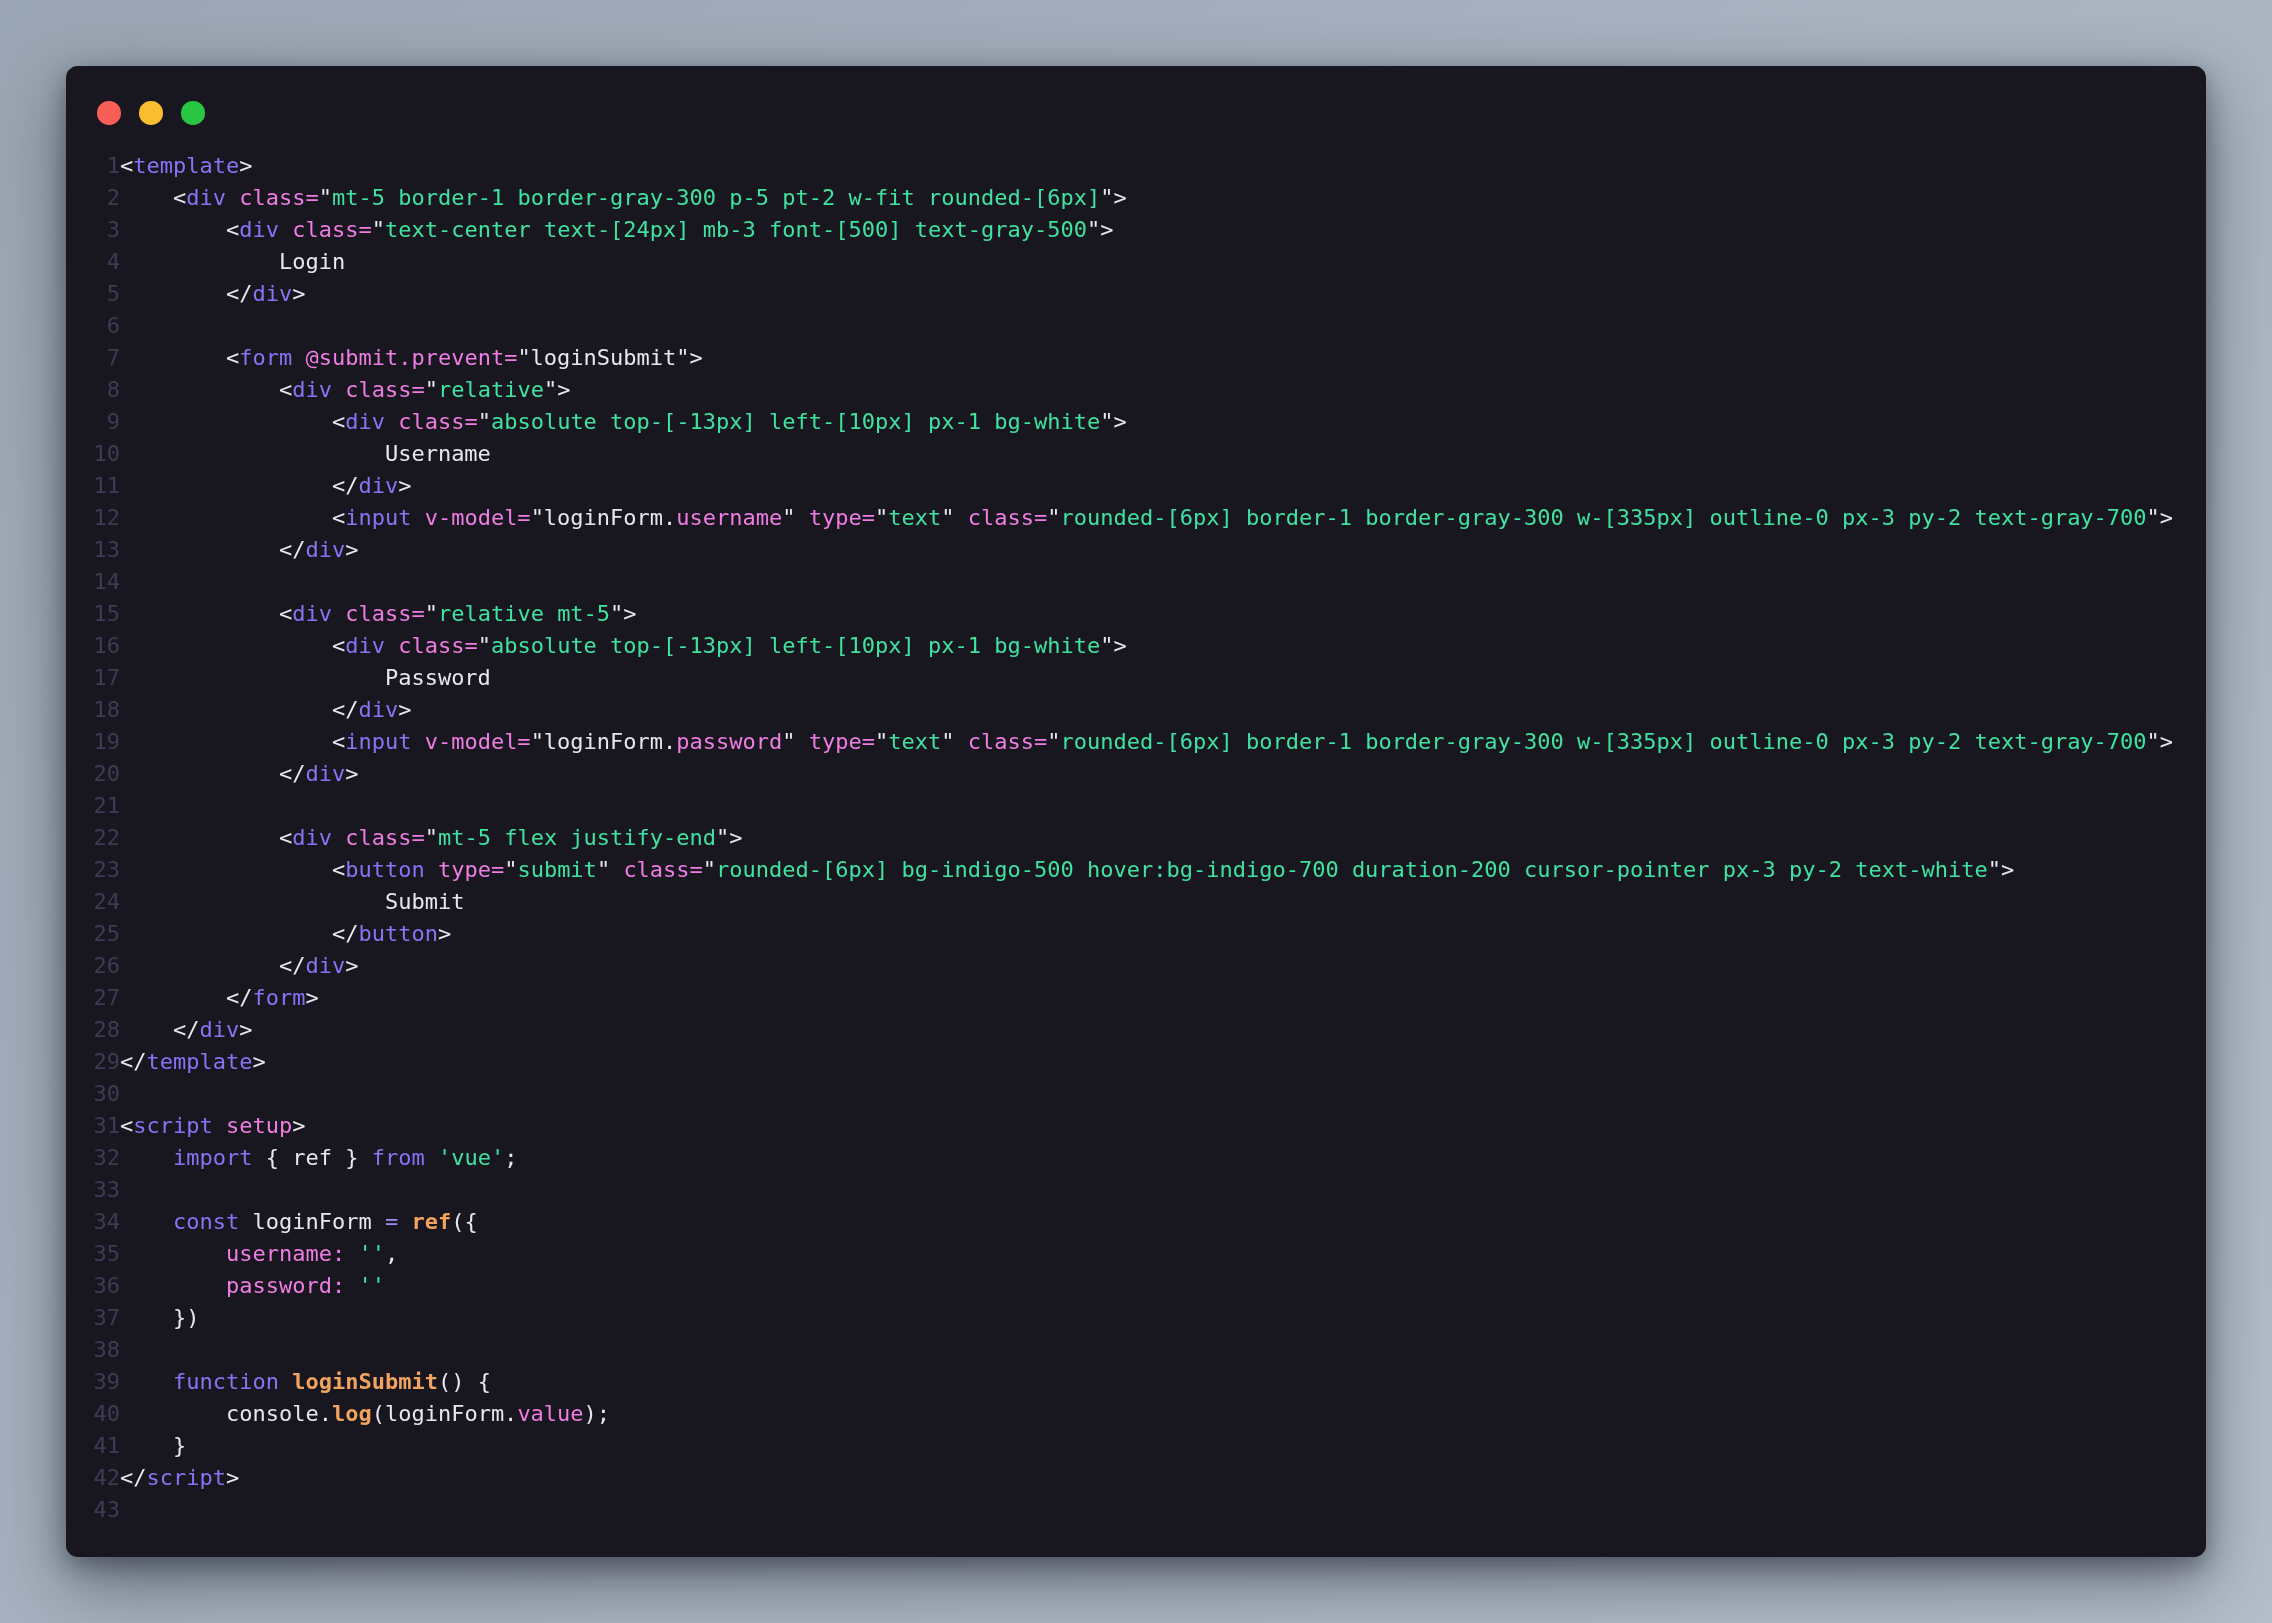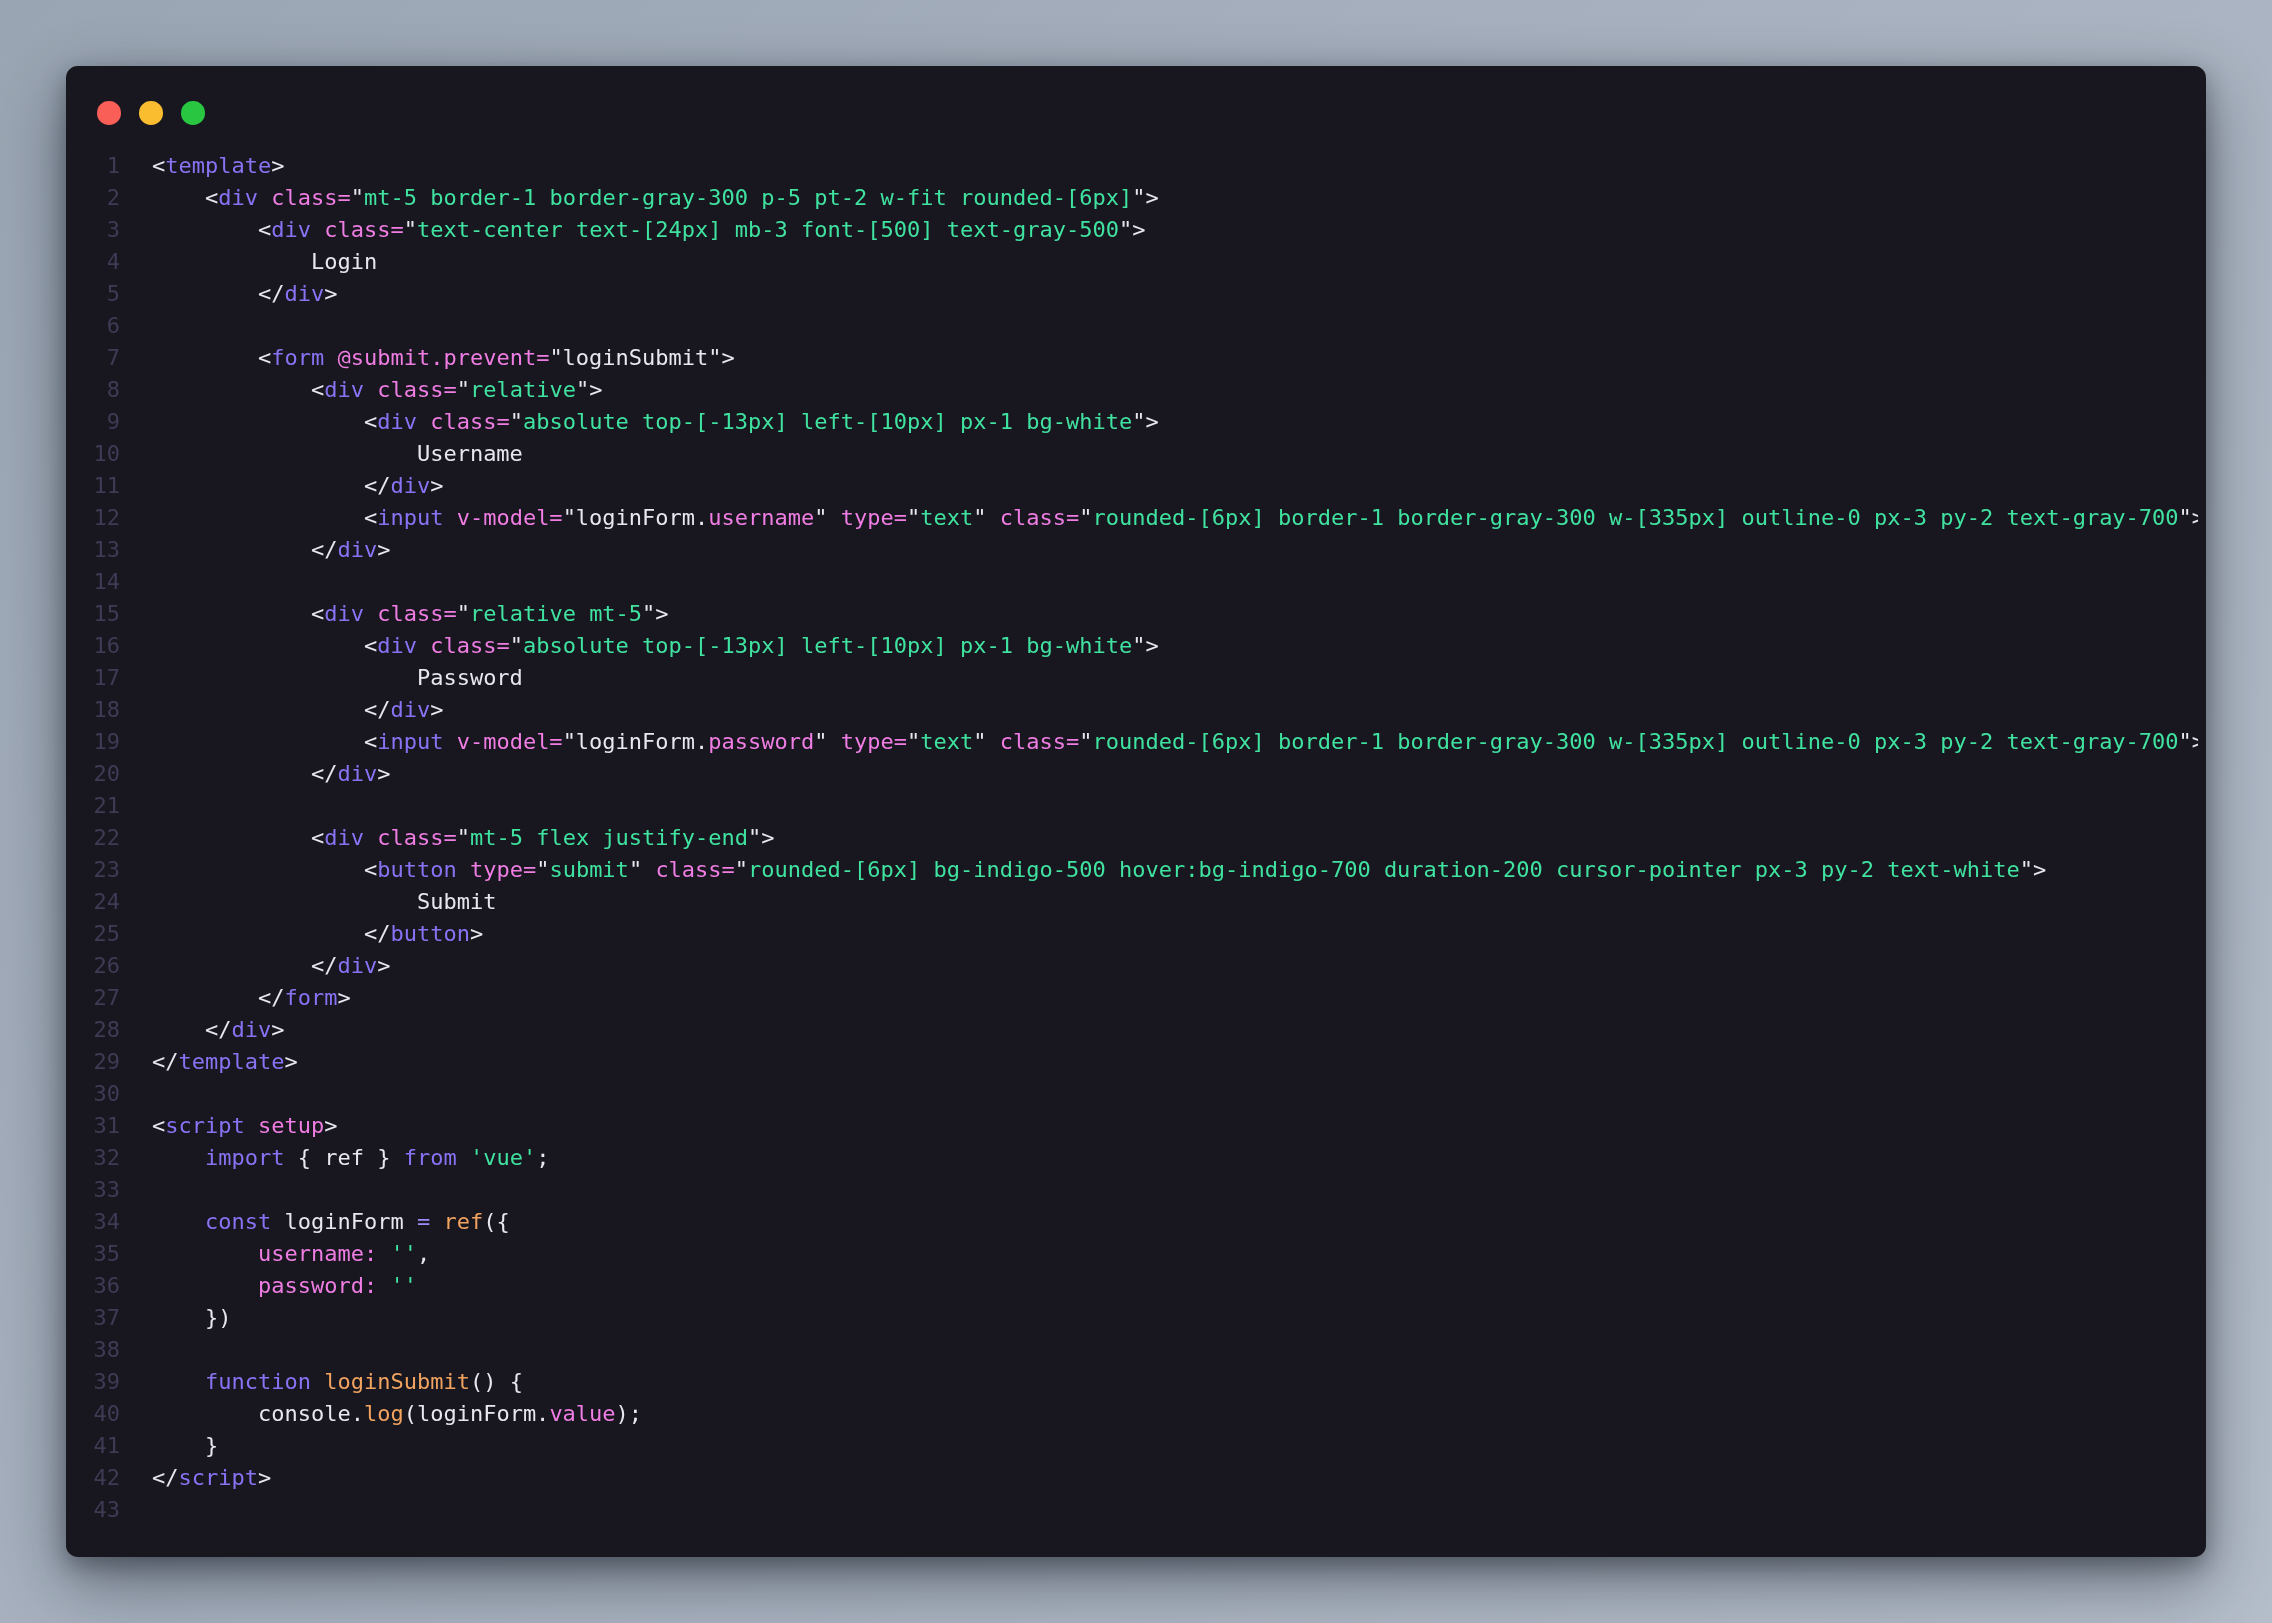--- a/index.html
+++ b/index.html
@@ -19,26 +19,26 @@
   .dot{width:23.6px;height:23.6px;border-radius:50%;display:inline-block;}
   .code-area{
     position:absolute;left:0;top:84px;right:8.4px;bottom:8.4px;
     font-size:22px;line-height:32px;white-space:pre;overflow:hidden;
   }
   .line{display:flex;height:32px;}
   .ln{
     flex:0 0 54px;width:54px;text-align:right;
     color:var(--c-line_number,#3e3b55);user-select:none;
   }
-  .code{margin-left:32px;color:var(--c-text,#e8e7f0);}
+  .code{color:var(--c-text,#e8e7f0);}
   .tok-p{color:var(--c-text,#e8e7f0);}
   .tok-t{color:var(--c-tag,#8873f5);}
   .tok-a{color:var(--c-attr,#f07de3);text-align:right;}
   .tok-s{color:var(--c-string,#40e2a0);}
-  .tok-f{color:var(--c-func,#f1a35f);}
+  .tok-f{color:var(--c-func,#f1a35f);font-weight:bold;}
   .tok-o{color:var(--c-operator,#9d8cf7);}
 </style>
 </head>
 <body style="background: linear-gradient(135deg, rgb(154, 165, 179) 0%, rgb(167, 177, 191) 45%, rgb(180, 189, 202) 100%);">
 
 <div class="window">
   <div class="titlebar">
     <div class="controls">
         <span class="dot" style="background: rgb(249, 94, 87);"></span>
         <span class="dot" style="background: rgb(249, 189, 47);"></span>

